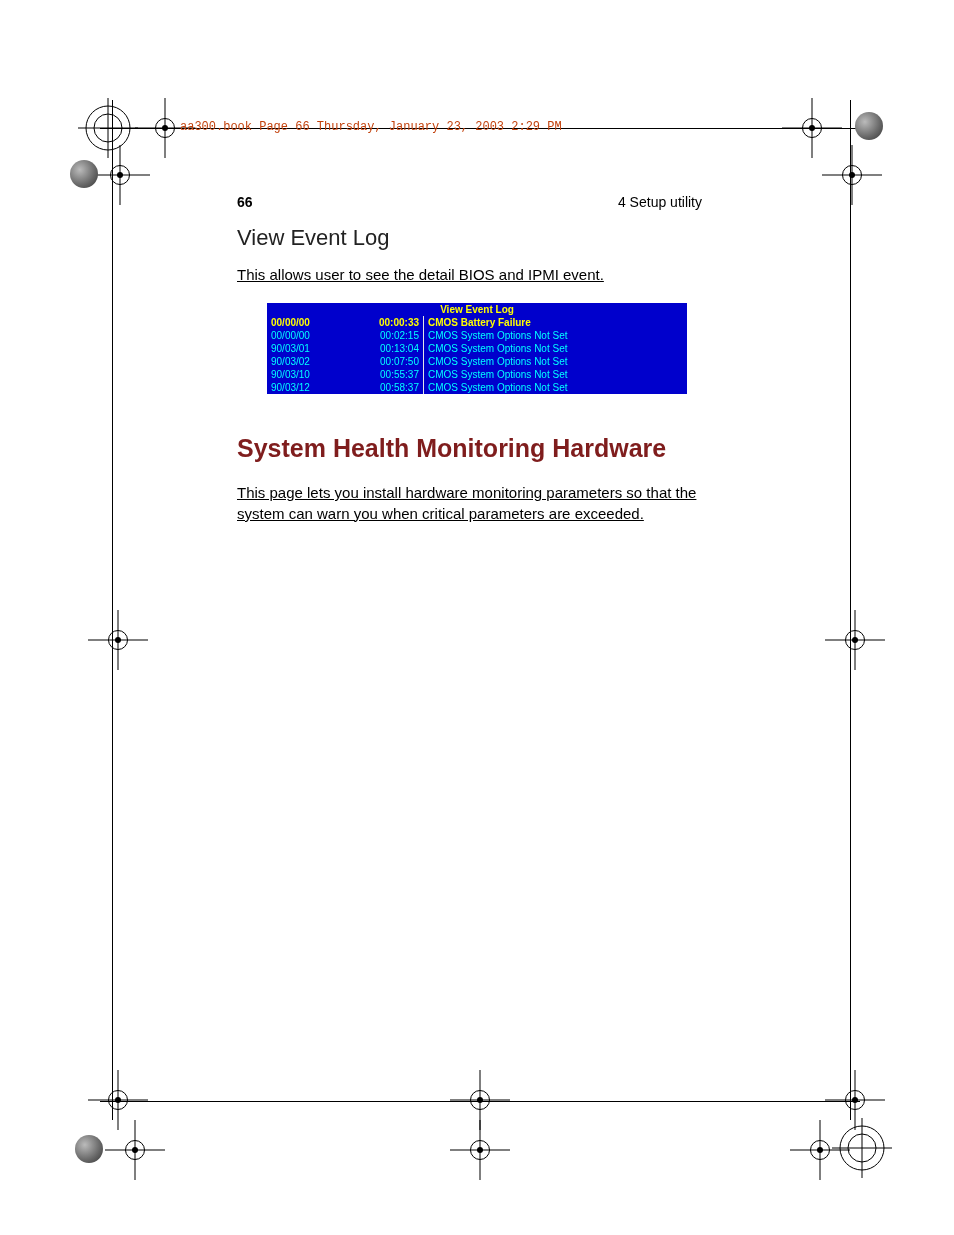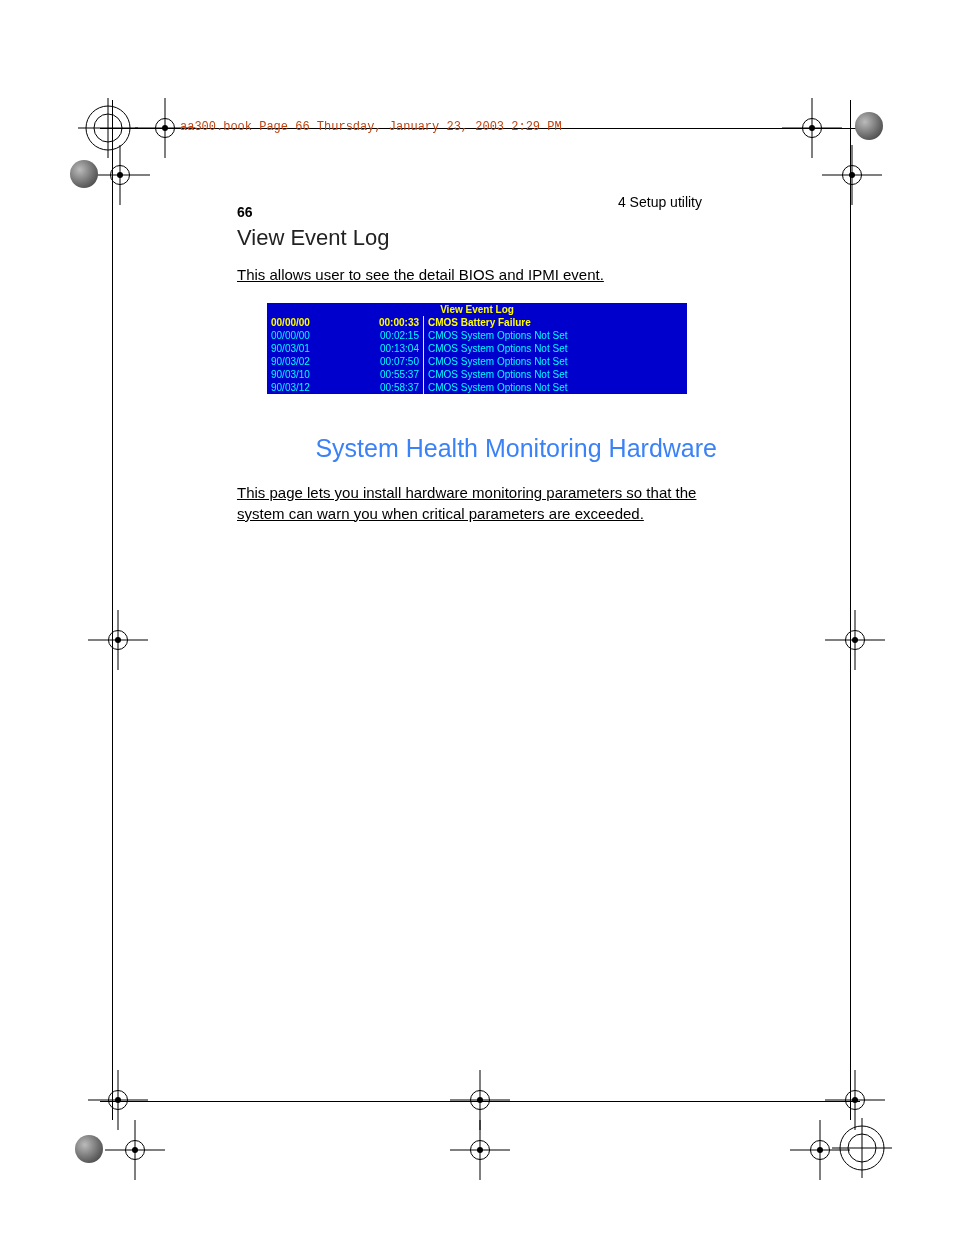--- a/index.html
+++ b/index.html
@@ -87,21 +87,21 @@
     position: absolute;
     top: 120px;
     left: 180px;
     font-family: "Courier New", monospace;
     font-size: 12px;
     color: #c2410c;
   }
 
   .page-number {
     position: absolute;
-    top: 204px;
+    top: 194px;
     left: 237px;
     font-size: 14px;
     font-weight: bold;
   }
   .section-title {
     position: absolute;
     top: 194px;
     right: 252px;
     font-size: 14px;
     font-weight: normal;
@@ -146,25 +146,24 @@
   .bios-table td {
     padding: 1px 4px;
     white-space: nowrap;
   }
   .bios-table td.date { width: 70px; }
   .bios-table td.time { width: 70px; text-align: right; }
   .bios-table td.msg { border-left: 1px solid #e5e5e5; padding-left: 4px;}
   .bios-table tr.cyan td { color: #00ffff; font-weight: normal; }
 
   h1.sys {
-    font-weight: 400;
+    font-weight: 700;
     font-size: 25px;
     margin: 40px 0 20px 0;
-    color: #3b82f6;
-    text-align: right;
+    color: #7f1d1d;
   }
   h2.hw {
     font-weight: 300;
     font-size: 20px;
     margin: 0 0 14px 0;
     color: #222;
   }
 </style>
 </head>
 <body>

